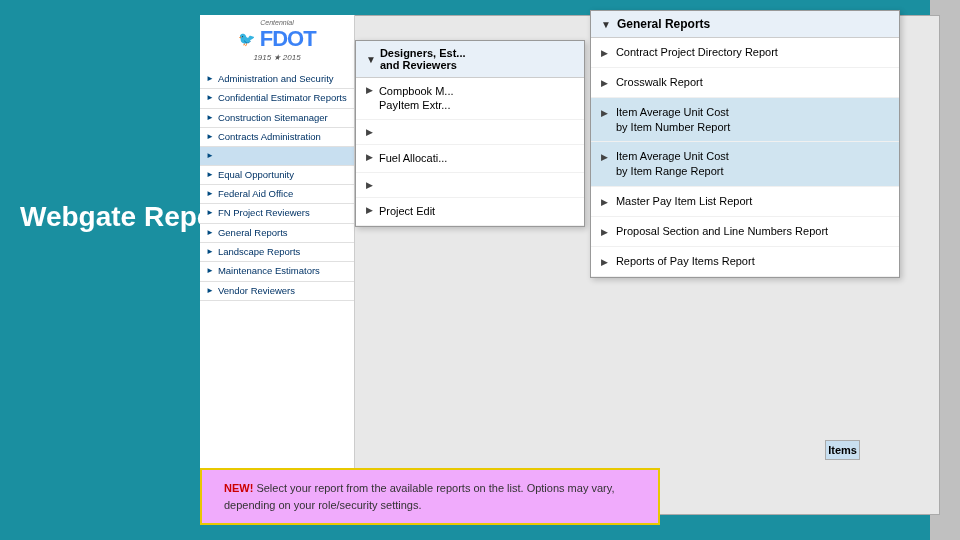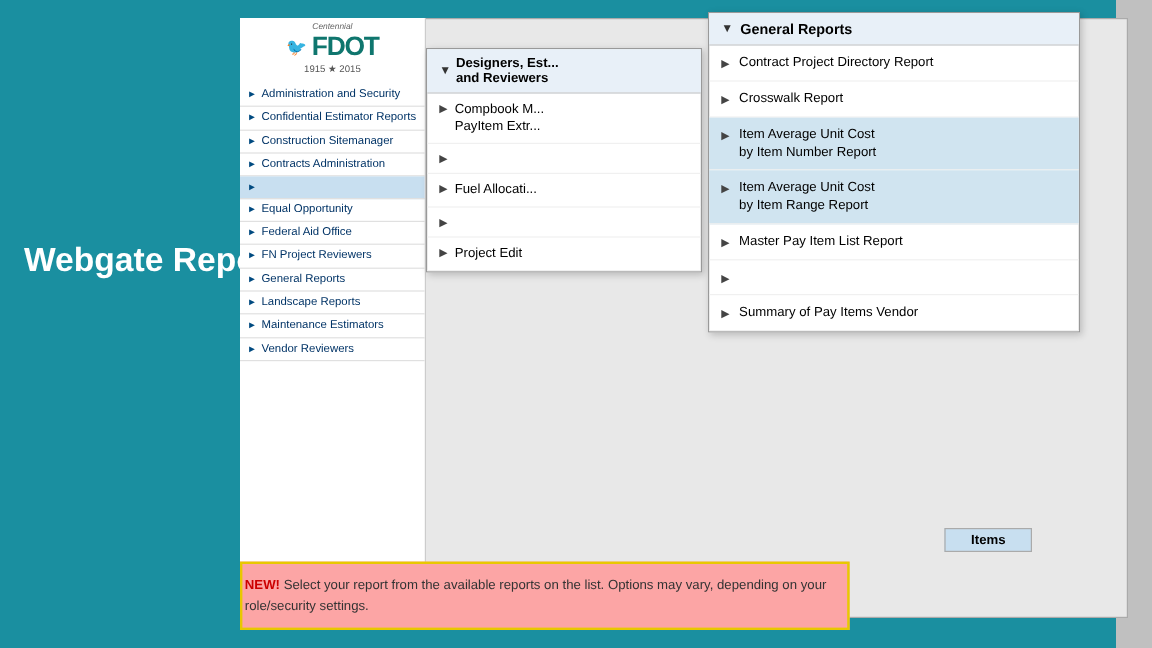--- a/index.html
+++ b/index.html
@@ -63,30 +63,31 @@
 
     .fdot-logo-top {
       display: flex;
       align-items: center;
       gap: 4px;
     }
 
     .fdot-logo-text {
       font-size: 22px;
       font-weight: 900;
-      color: #0f766e;
+      color: #3b82f6;
       font-family: 'Arial Black', Arial, sans-serif;
       letter-spacing: -1px;
     }
 
     .fdot-logo-sub {
       font-size: 8px;
       color: #555;
       text-align: center;
       margin-top: 1px;
+      font-style: italic;
     }
 
     .fdot-bird {
       font-size: 14px;
       color: #004a80;
     }
 
     .sidebar-nav {
       padding: 4px 0;
     }
@@ -213,43 +214,43 @@
       margin-right: 8px;
       margin-top: 2px;
       flex-shrink: 0;
     }
 
     
     .notification-bar {
       position: absolute;
       left: 200px;
       bottom: 15px;
-      width: 508px;
-      background: #fca5a5;
+      width: 460px;
+      background: #f0abfc;
       border: 2px solid #e8c800;
-      padding: 10px 2px;
+      padding: 10px 22px;
       font-size: 11px;
       color: #333;
       line-height: 1.5;
       z-index: 5;
     }
 
     .notification-bar .new-tag {
       color: #cc0000;
       font-weight: bold;
     }
 
     
     .items-badge {
       position: absolute;
       right: 100px;
       bottom: 80px;
       background: #c8dff0;
       border: 1px solid #aaa;
-      padding: 3px 21px;
+      padding: 3px 2px;
       font-size: 11px;
       font-weight: bold;
       color: #000;
       z-index: 3;
     }
 
     
     .right-gray {
       position: absolute;
       right: 0;
@@ -385,24 +386,25 @@
   <div class="gr-item highlighted">
     <span class="tri">▶</span>
     <span>Item Average Unit Cost<br>by Item Range Report</span>
   </div>
   <div class="gr-item">
     <span class="tri">▶</span>
     <span>Master Pay Item List Report</span>
   </div>
   <div class="gr-item">
     <span class="tri">▶</span>
+    <span>Proposal Section and Line Numbers Report</span>
   </div>
   <div class="gr-item">
     <span class="tri">▶</span>
-    <span>Summary of Pay Items Vendor</span>
+    <span>Reports of Pay Items Report</span>
   </div>
 </div>
 
 <div class="items-badge">
   <span>Items</span>
 </div>
 
 <div class="notification-bar">
   <span class="new-tag">NEW!</span>
   <span> Select your report from the available reports on the list.

